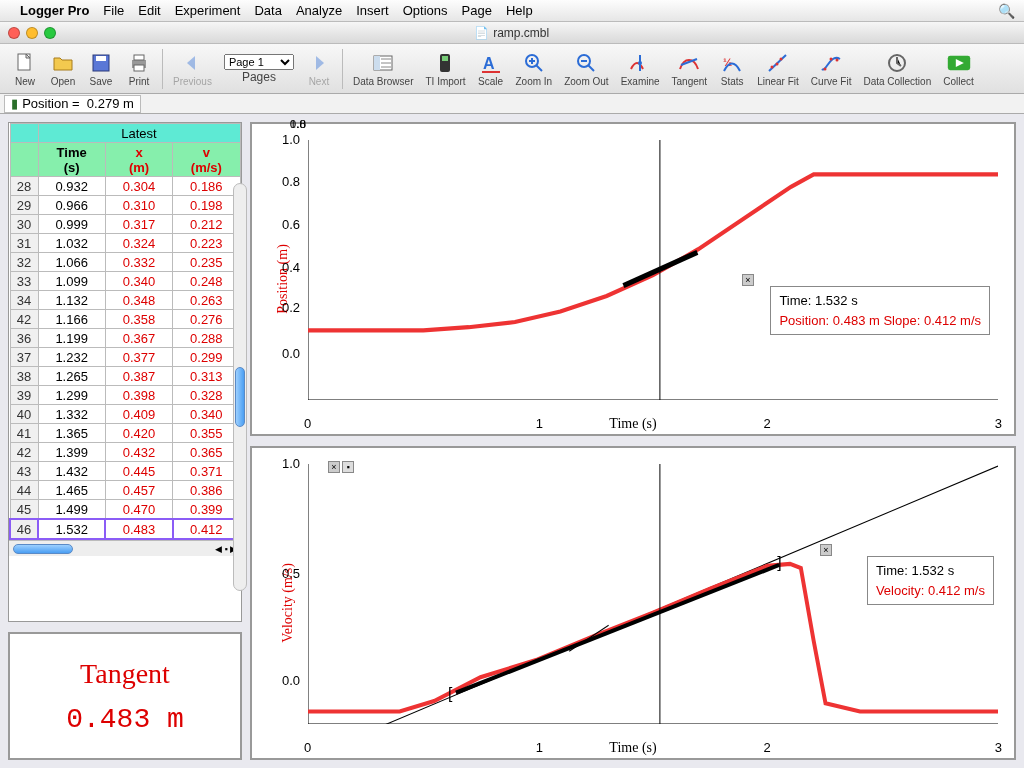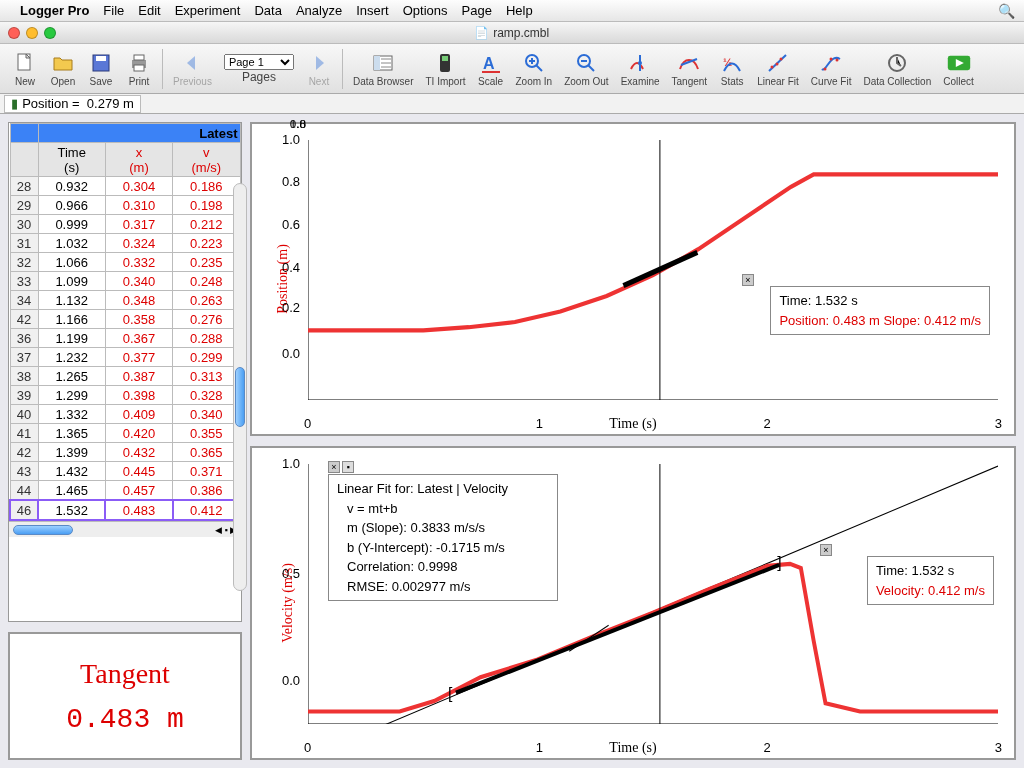--- a/index.html
+++ b/index.html
@@ -21,22 +21,22 @@
   .tsep { width:1px; height:40px; background:#bbb; margin:0 4px; }
   .pagesel { display:flex; flex-direction:column; align-items:center; padding:2px 6px;}
   .pagesel select { font-size:11px; width:70px;}
   .statusbar { height:20px; background:#f2f2f2; border-bottom:1px solid #aaa; display:flex; align-items:center; font-family:"Courier New",monospace; font-size:13px; padding-left:4px; }
   .statusbar .sensor { display:flex; align-items:center; border:1px solid #bbb; background:#fff; padding:0 6px; height:18px; }
   .workspace { display:flex; padding:8px; gap:8px; height:calc(768px - 22px - 22px - 50px - 20px); }
   .leftcol { width:234px; display:flex; flex-direction:column; gap:10px;}
   .datatable-wrap { background:#fff; border:1px solid #999; height:500px; display:flex; flex-direction:column; position:relative;}
   .datatable { width:100%; border-collapse:collapse; font-family:"Courier New",monospace; font-size:13px;}
   .datatable th, .datatable td { border:1px solid #bbb; text-align:center; padding:1.5px 2px; }
-  .datatable th { background:#e5e5e5; font-weight:normal;}
-  .datatable .grouphdr th { background:#3b82f6; font-weight:bold;text-align:right;}
+  .datatable th { background:#86efac; font-weight:bold;}
+  .datatable .grouphdr th { background:#5eead4; font-weight:normal;}
   .redcol { color:#d00; }
   .rownum { background:#f0f0f0; width:28px; color:#333;}
   .selrow td { border:2px solid #8b5cf6; }
   .hscroll { height:16px; background:#eee; border-top:1px solid #bbb; display:flex; align-items:center; padding:2px 4px;}
   .hscroll .thumb { width:60px; height:10px; background:linear-gradient(#9dd0ff,#4a9ef3); border-radius:6px; border:1px solid #5a8ac6;}
   .vscroll { position:absolute; right:-6px; top:60px; bottom:30px; width:14px; background:#eee; border:1px solid #bbb; border-radius:7px;}
   .vscroll .vthumb { position:absolute; left:1px; right:1px; top:45%; height:60px; background:linear-gradient(90deg,#9dd0ff,#4a9ef3); border-radius:6px; border:1px solid #5a8ac6;}
   .meterbox { background:#fff; border:2px solid #999; flex:1; display:flex; flex-direction:column; align-items:center; justify-content:center; }
   .meterbox .mlabel { color:#d00; font-size:28px; font-family:Georgia,serif;}
   .meterbox .mval { color:#d00; font-size:28px; font-family:"Courier New",monospace; margin-top:14px;}
@@ -376,20 +376,26 @@
     <td>1.432</td>
     <td class="redcol">0.445</td>
     <td class="redcol">0.371</td>
             </tr>
             <tr>
               <td class="rownum">44</td>
     <td>1.465</td>
     <td class="redcol">0.457</td>
     <td class="redcol">0.386</td>
             </tr>
+            <tr>
+              <td class="rownum">45</td>
+    <td>1.499</td>
+    <td class="redcol">0.470</td>
+    <td class="redcol">0.399</td>
+            </tr>
             <tr class="selrow">
               <td class="rownum">46</td>
     <td>1.532</td>
     <td class="redcol">0.483</td>
     <td class="redcol">0.412</td>
             </tr>
           </tbody>
       </table>
       <div class="hscroll">
           <div class="thumb"></div>
@@ -502,28 +508,20 @@
         <span style="position:absolute;top:225px">0.0</span>
       </div>
       <div style="position:absolute;bottom:18px;left:56px;right:16px;font-size:13px;font-family:Georgia,serif">
         <span style="position:absolute;left:-4px">0</span>
         <span style="position:absolute;left:33%">1</span>
         <span style="position:absolute;left:66%">2</span>
         <span style="position:absolute;right:-4px">3</span>
       </div>
       <div class="closex" style="top:13px;left:76px">×</div>
       <div class="closex" style="top:13px;left:90px;background:#ddd">▪</div>
-      <div class="floatbox" style="top:26px;left:76px;width:230px">
-        <div>Linear Fit for: Latest | Velocity</div>
-        <div style="padding-left:10px">v = mt+b</div>
-        <div style="padding-left:10px">m (Slope): 0.3833 m/s/s</div>
-        <div style="padding-left:10px">b (Y-Intercept): -0.1715 m/s</div>
-        <div style="padding-left:10px">Correlation: 0.9998</div>
-        <div style="padding-left:10px">RMSE: 0.002977 m/s</div>
-      </div>
       <div class="closex" style="top:96px;right:182px">×</div>
       <div class="floatbox" style="top:108px;right:20px">
         <div>Time: 1.532 s</div>
         <div class="redtxt">Velocity: 0.412 m/s</div>
       </div>
     </div>
   </div>
 </div>
 
 </body></html>

